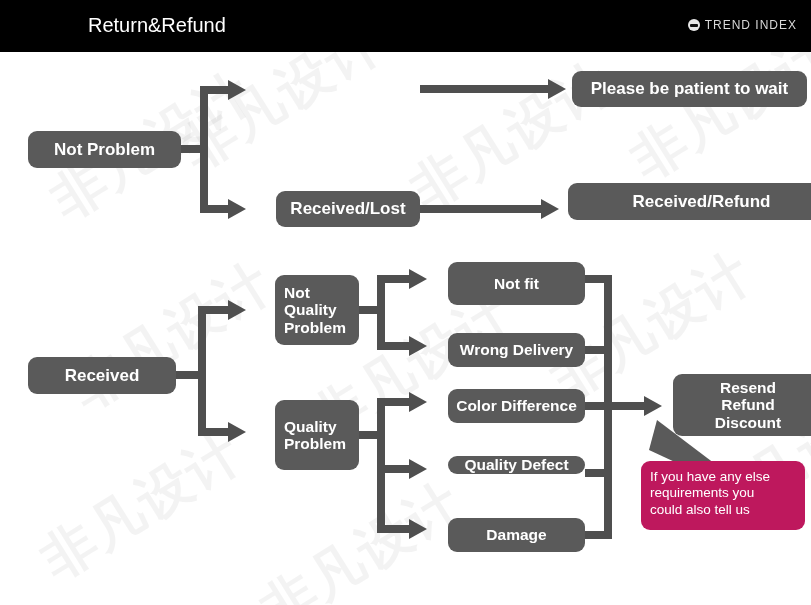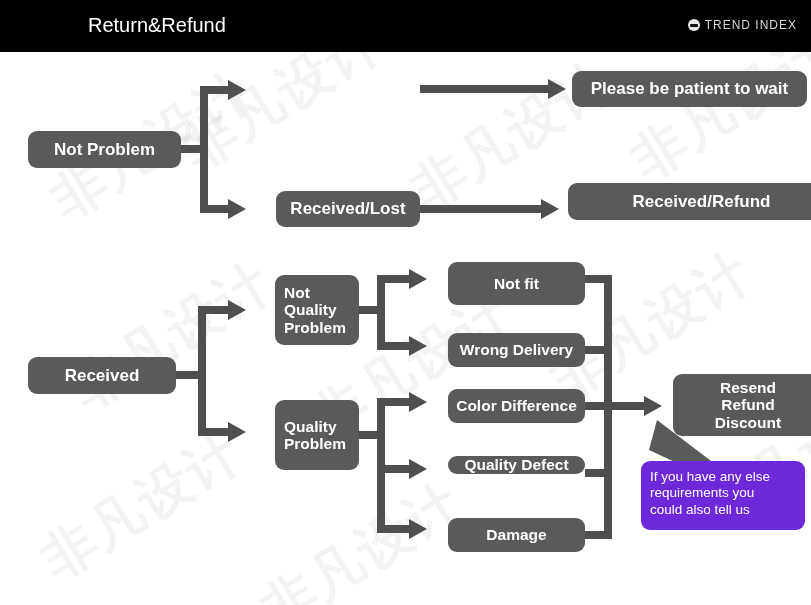--- a/index.html
+++ b/index.html
@@ -160,21 +160,21 @@
     height: 0;
     border-top: 10px solid transparent;
     border-bottom: 10px solid transparent;
     border-left: 18px solid #4f4f4f;
     z-index: 2;
   }
 
   
   #bubble {
     position: absolute;
-    background: #6d28d9;
+    background: #be185d;
     border-radius: 9px;
     color: #fff;
     z-index: 4;
     box-sizing: border-box;
     padding: 8px 9px;
     font-size: 13.5px;
     line-height: 1.22;
   }
   #bubble-tail {
     position: absolute;

